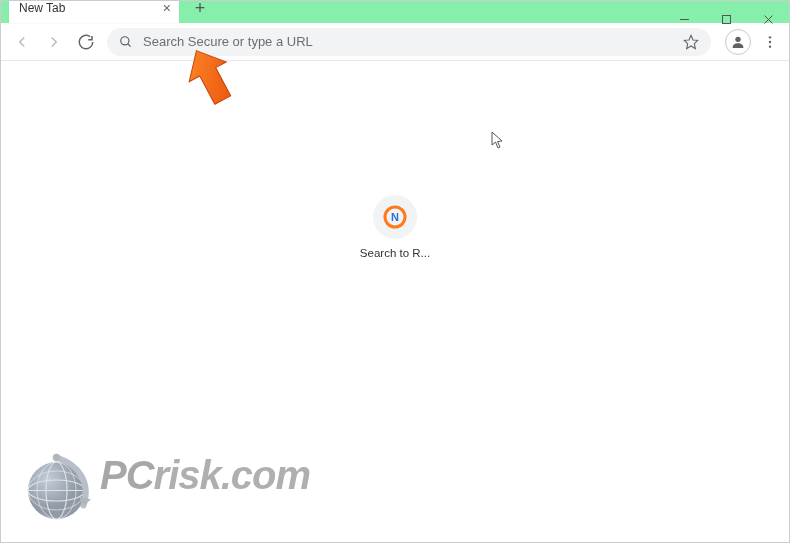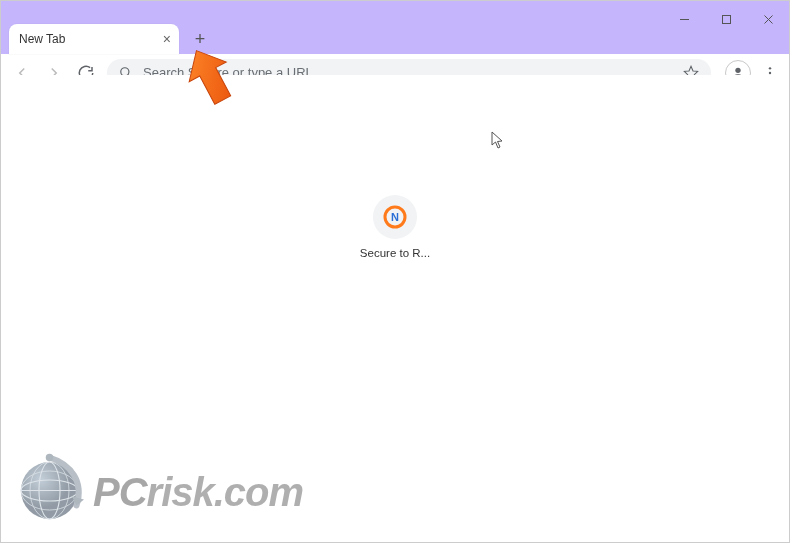--- a/index.html
+++ b/index.html
@@ -7,22 +7,22 @@
     width: 790px;
     height: 543px;
     font-family: "Segoe UI", Arial, sans-serif;
     background: #fff;
     position: relative;
     overflow: hidden;
     border: 1px solid #ccc;
   }
   
   .titlebar {
-    height: 53px;
-    background: #c4b5fd;
+    height: 22px;
+    background: #86efac;
     display: flex;
     align-items: flex-end;
     position: relative;
   }
   .tab {
     height: 30px;
     margin-left: 8px;
     background: #fff;
     border-radius: 8px 8px 0 0;
     display: flex;
@@ -210,24 +210,23 @@
     position: absolute;
     top: 42px;
     left: 175px;
     pointer-events: none;
   }
   .arrow-anno svg { width: 70px; height: 70px; }
   
   
   .watermark {
     position: absolute;
-    left: 11px;
+    left: 18px;
     bottom: 10px;
     display: flex;
-    align-items: center;
     opacity: 0.6;
     pointer-events: none;
   }
   .watermark .globe svg { width: 75px; height: 75px; }
   .watermark .text {
     font-size: 40px;
     font-style: italic;
     font-weight: 600;
     color: #7b7b7b;
     margin-left: 6px;
@@ -314,21 +313,21 @@
 
 <div class="content">
   <div class="shortcuts">
     <div class="shortcut">
       <div class="circle">
         <svg width="24" height="24" viewBox="0 0 24 24">
           <circle cx="12" cy="12" r="10" fill="none" stroke="#ff7a1a" stroke-width="3"></circle>
           <text x="12" y="16" text-anchor="middle" font-size="11" font-weight="bold" fill="#2a6fd6">N</text>
         </svg>
       </div>
-      <div class="label">Secure to R...</div>
+      <div class="label">Search to R...</div>
     </div>
   </div>
 </div>
 
 <div class="cursor">
   <svg viewBox="0 0 14 18">
       <path d="M1 1 L1 14 L4.5 11 L7 17 L9 16 L6.5 10.5 L11 10 Z" fill="#fff" stroke="#555" stroke-width="1"></path>
     </svg>
 </div>
 

